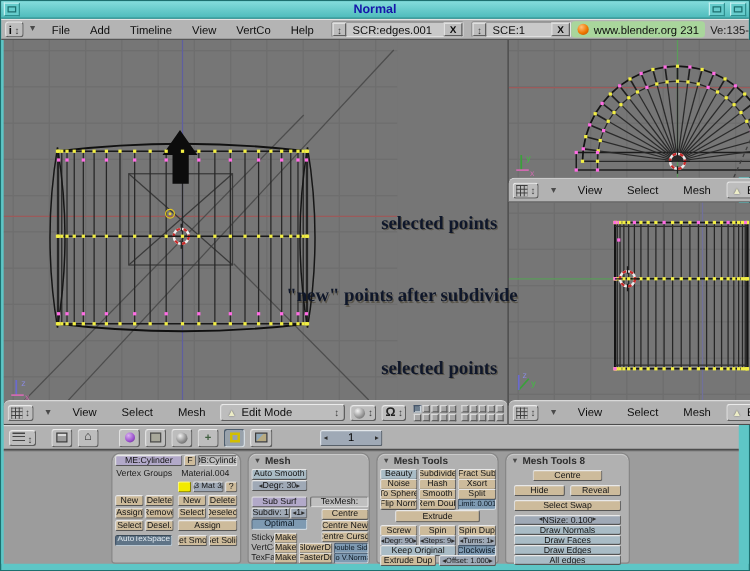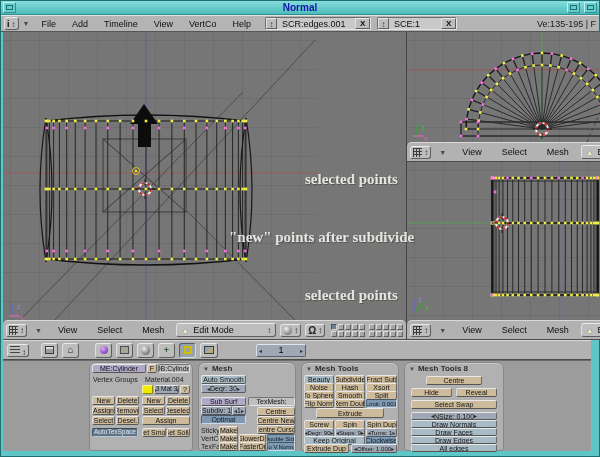--- a/index.html
+++ b/index.html
@@ -46,21 +46,21 @@
   .mode-dd{height:14px;background:#bdbdbd;border:1px solid;border-color:#eaeaea #5e5e5e #5e5e5e #e0e0e0;
     border-radius:3px;display:flex;align-items:center;gap:4px;padding:0 4px;width:100px;flex:none}
   .mode-tri{color:#ededc8;font-size:8px;text-shadow:0 0 1px #333}
   .mode-dd .updn{margin-left:auto}
   .sphere-glyph{width:9px;height:9px;border-radius:50%;background:radial-gradient(circle at 35% 30%,#f2f2f2,#9a9a9a 55%,#585858)}
   .omega{font-size:10px;font-weight:bold;color:#222}
   .layers{display:flex;gap:4px;margin-left:2px;flex:none}
   .lgroup{display:grid;grid-template-columns:repeat(5,6px);grid-auto-rows:6px;gap:1px}
   .lcell{background:#a6a6a6;border:1px solid;border-color:#dadada #5e5e5e #5e5e5e #dadada}
   .lcell.on{background:#6e7e8e;border-color:#4656646;border-color:#46566a #ccd4da #ccd4da #46566a}
-  .anno{position:absolute;font-family:"Liberation Serif",serif;font-weight:bold;font-size:15px;color:#e5e5e5;
+  .anno{position:absolute;font-family:"Liberation Serif",serif;font-weight:bold;font-size:15px;color:#0f172a;
     text-shadow:1px 1px 0 rgba(40,30,0,.35);pointer-events:none;z-index:9;white-space:nowrap}
   
   .bw-header{height:20px;background:#b2b2b2;border-top:1px solid #d8d8d8;border-bottom:1px solid #4c4c4c;
     display:flex;align-items:center;gap:4px;padding:0 4px}
   .bars-glyph{width:10px;height:8px;background:repeating-linear-gradient(#454545 0 1px,transparent 1px 3px)}
   .ib{height:15px;background:#bdbdbd;border:1px solid;border-color:#eaeaea #5e5e5e #5e5e5e #e0e0e0;border-radius:3px;
     display:flex;align-items:center;justify-content:center;padding:0 3px;min-width:17px}
   .ib.pressed{background:#98a2ac;border-color:#4e5e6e #d4dce2 #d4dce2 #4e5e6e}
   .glyph-home{font-size:10px;color:#222;line-height:1}
   .glyph-win{width:9px;height:8px;border:1px solid #3c3c3c;background:linear-gradient(#d9d9d9 30%,#9c9c9c 30%)}
@@ -136,20 +136,24 @@
       <span class="x-btn">X</span>
     </div>
     <div class="combo">
       <span class="updn-box">
           <span class="updn"></span>
         </span>
       <span class="ctext" style="min-width:52px">SCE:1</span>
       <span class="x-btn">X</span>
     </div>
     <div class="mb-right">
+      <div class="ver">
+        <span class="blogo"></span>
+        <span>www.blender.org 231</span>
+      </div>
       <span class="vstats">Ve:135-195 | F</span>
     </div>
   </div>
 
   <div class="content">
 
   <div class="main">
 
     <div class="vp-col">
       <svg id="svg-left" class="vp-canvas" width="315" height="288">

